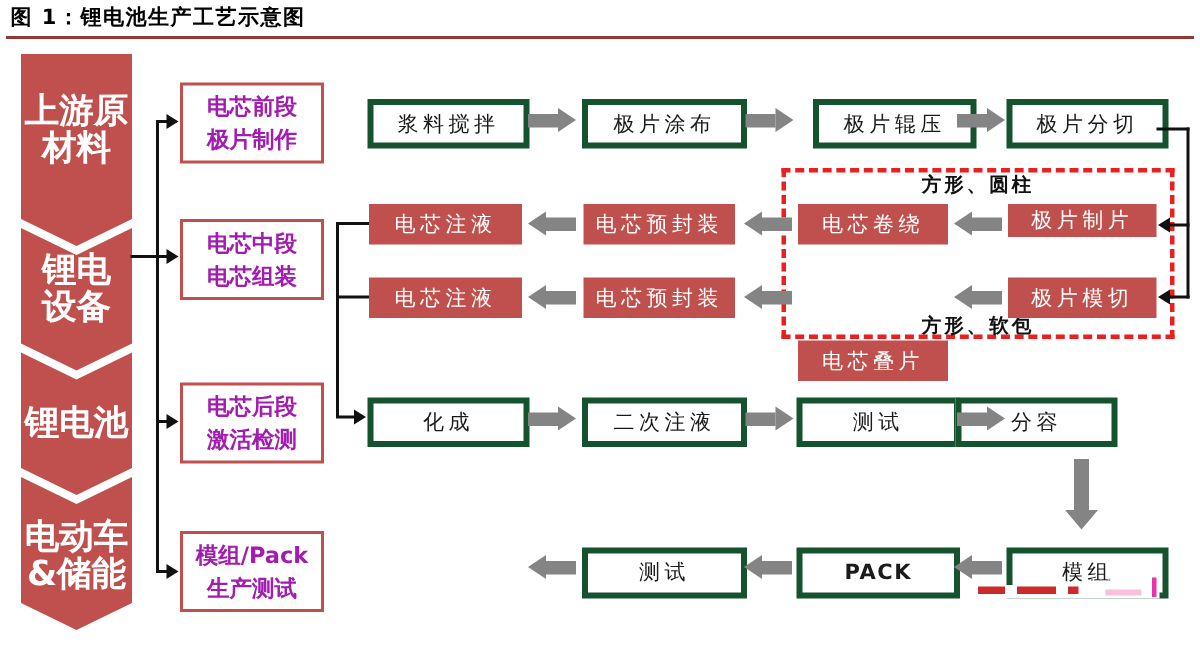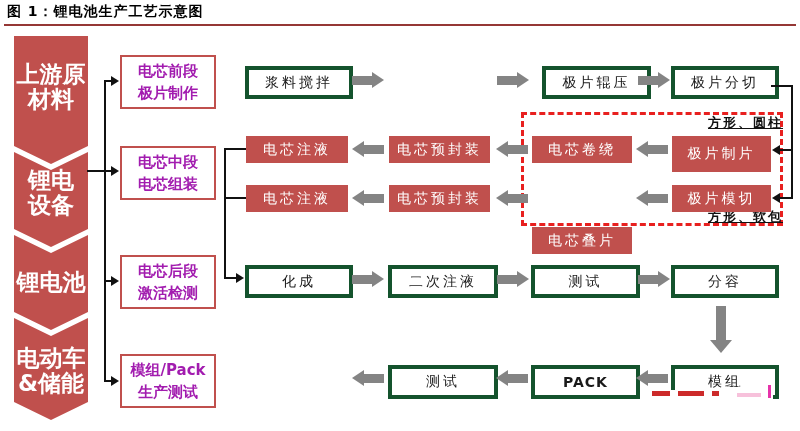--- a/index.html
+++ b/index.html
@@ -30,22 +30,22 @@
   .ar-down::after{content:"";position:absolute;top:100%;left:-6px;width:0;height:0;
     border-top:13px solid #848484;border-left:11px solid transparent;border-right:11px solid transparent;}
   
   .ln{position:absolute;background:#111;}
   .ah-r{position:absolute;width:0;height:0;border-left:8px solid #111;
         border-top:5px solid transparent;border-bottom:5px solid transparent;}
   .ah-l{position:absolute;width:0;height:0;border-right:8px solid #111;
         border-top:5px solid transparent;border-bottom:5px solid transparent;}
   
   .dashed{position:absolute;left:521px;top:112px;width:256px;height:108px;border:3px dashed #e8201f;}
-  .group-label{position:absolute;left:521px;width:262px;text-align:right;
-               font-size:13px;font-weight:bold;color:#111;letter-spacing:2px;text-decoration:underline;}
+  .group-label{position:absolute;left:521px;width:262px;text-align:center;
+               font-size:13px;font-weight:bold;color:#111;letter-spacing:2px;}
   
   .artifact-strip{position:absolute;left:649px;top:390px;width:124px;height:9px;background:#fff;}
   .artifact-dash{position:absolute;height:5px;background:#cc2a2a;}
   .artifact-tick{position:absolute;left:768px;top:385px;width:3px;height:13px;background:#e633aa;}
   .artifact-smudge{position:absolute;left:737px;top:393px;width:24px;height:4px;background:#f2a0c8;opacity:.65;}
   .artifact-dots{position:absolute;left:726px;top:376px;font-size:12px;color:#9a9a9a;letter-spacing:2px;}
 </style>
 </head>
 <body>
 
@@ -101,46 +101,47 @@
   <div class="stagebox" style="top:354px;">
     <div>模组/Pack</div>
     <div>生产测试</div>
   </div>
 
   <div class="dashed"></div>
   <div class="group-label" style="top:114px;">方形、圆柱</div>
   <div class="group-label" style="top:208px;">方形、软包</div>
 
   <div class="fbox white" style="left:245px;top:66px;width:100px;height:25px;">浆料搅拌</div>
+  <div class="fbox white" style="left:388px;top:66px;width:102px;height:25px;">极片涂布</div>
   <div class="fbox white" style="left:542px;top:66px;width:101px;height:25px;">极片辊压</div>
   <div class="fbox white" style="left:671px;top:66px;width:100px;height:25px;">极片分切</div>
   <div class="ar r" style="left:352px;top:76px;"></div>
   <div class="ar r" style="left:497px;top:76px;"></div>
   <div class="ar r" style="left:638px;top:76px;"></div>
 
   <div class="fbox red" style="left:246px;top:136px;width:102px;height:27px;">电芯注液</div>
   <div class="fbox red" style="left:389px;top:136px;width:101px;height:27px;">电芯预封装</div>
   <div class="fbox red" style="left:532px;top:136px;width:100px;height:27px;">电芯卷绕</div>
-  <div class="fbox red" style="left:672px;top:136px;width:99px;height:36px;">极片制片</div>
+  <div class="fbox red" style="left:672px;top:136px;width:99px;height:22px;">极片制片</div>
   <div class="ar l" style="left:364px;top:145px;"></div>
   <div class="ar l" style="left:508px;top:145px;"></div>
   <div class="ar l" style="left:648px;top:145px;"></div>
 
   <div class="fbox red" style="left:246px;top:185px;width:102px;height:27px;">电芯注液</div>
   <div class="fbox red" style="left:389px;top:185px;width:101px;height:27px;">电芯预封装</div>
   <div class="fbox red" style="left:532px;top:185px;width:100px;height:27px;margin-top:42px;">电芯叠片</div>
   <div class="fbox red" style="left:672px;top:185px;width:99px;height:27px;">极片模切</div>
   <div class="ar l" style="left:364px;top:194px;"></div>
   <div class="ar l" style="left:508px;top:194px;"></div>
   <div class="ar l" style="left:648px;top:194px;"></div>
 
   <div class="fbox white" style="left:245px;top:265px;width:100px;height:25px;">化成</div>
   <div class="fbox white" style="left:388px;top:265px;width:102px;height:25px;">二次注液</div>
   <div class="fbox white" style="left:531px;top:265px;width:101px;height:25px;">测试</div>
-  <div class="fbox white" style="left:671px;top:265px;width:100px;height:25px;">分容</div>
+  <div class="fbox white" style="left:637px;top:265px;width:100px;height:25px;">分容</div>
   <div class="ar r" style="left:352px;top:275px;"></div>
   <div class="ar r" style="left:497px;top:275px;"></div>
   <div class="ar r" style="left:638px;top:275px;"></div>
 
   <div class="ar-down"></div>
 
   <div class="fbox white" style="left:388px;top:365px;width:102px;height:26px;">测试</div>
   <div class="fbox white" style="left:531px;top:365px;width:101px;height:26px;font-family:'DejaVu Sans','Liberation Sans',sans-serif;font-weight:bold;letter-spacing:1px;">PACK</div>
   <div class="fbox white" style="left:671px;top:365px;width:100px;height:26px;">模组</div>
   <div class="ar l" style="left:364px;top:374px;"></div>

